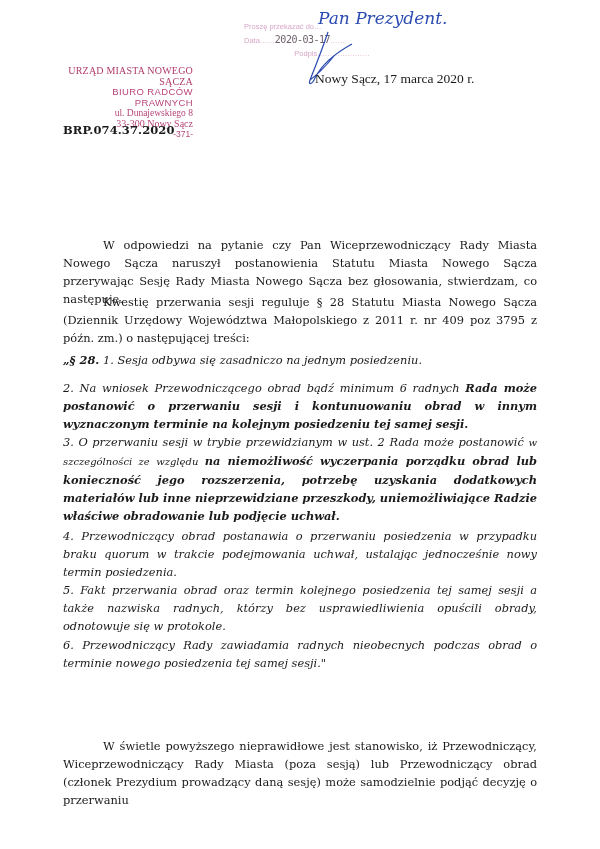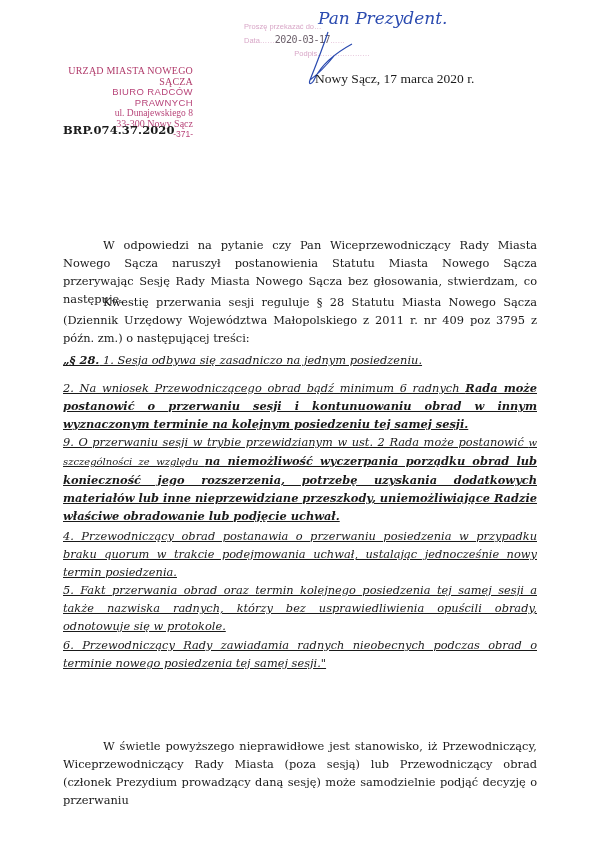--- a/index.html
+++ b/index.html
@@ -48,21 +48,21 @@
     }
     .body-text {
       position: absolute; left: 63px; width: 474px;
       font-family: "DejaVu Serif", serif; font-size: 11.4px; line-height: 18px;
       text-align: justify;
     }
     .body-text p { margin: 0; }
     .indent { text-indent: 40px; }
     .para-1 { top: 236px; }
     .para-2 { top: 293px; }
-    .quote { font-style: italic; text-decoration: underline; }
+    .quote { font-style: italic; }
     .q0 { top: 351px; }
     .q2 { top: 379px; }
     .q3 { top: 433px; }
     .q4 { top: 527px; }
     .q5 { top: 581px; }
     .q6 { top: 636px; }
     .para-3 { top: 711px; margin-top: 26px; }
     .b { font-weight: bold; }
     .small { font-size: 10px; }
   </style>
@@ -112,21 +112,21 @@
 
 <div class="body-text quote q0">
   <p><span class="b">„§ 28.</span><span> 1. Sesja odbywa się zasadniczo na jednym posiedzeniu.</span></p>
 </div>
 
 <div class="body-text quote q2">
   <p><span>2. Na wniosek Przewodniczącego obrad bądź minimum 6 radnych </span><span class="b">Rada może postanowić o przerwaniu sesji i kontunuowaniu obrad w innym wyznaczonym terminie na kolejnym posiedzeniu tej samej sesji.</span></p>
 </div>
 
 <div class="body-text quote q3">
-  <p><span>9. O przerwaniu sesji w trybie przewidzianym w ust. 2 Rada może postanowić </span><span class="small">w szczególności ze względu </span><span class="b">na niemożliwość wyczerpania porządku obrad lub konieczność jego rozszerzenia, potrzebę uzyskania dodatkowych materiałów lub inne nieprzewidziane przeszkody, uniemożliwiające Radzie właściwe obradowanie lub podjęcie uchwał.</span></p>
+  <p><span>3. O przerwaniu sesji w trybie przewidzianym w ust. 2 Rada może postanowić </span><span class="small">w szczególności ze względu </span><span class="b">na niemożliwość wyczerpania porządku obrad lub konieczność jego rozszerzenia, potrzebę uzyskania dodatkowych materiałów lub inne nieprzewidziane przeszkody, uniemożliwiające Radzie właściwe obradowanie lub podjęcie uchwał.</span></p>
 </div>
 
 <div class="body-text quote q4">
   <p>4. Przewodniczący obrad postanawia o przerwaniu posiedzenia w przypadku braku quorum w trakcie podejmowania uchwał, ustalając jednocześnie nowy termin posiedzenia.</p>
 </div>
 
 <div class="body-text quote q5">
   <p>5. Fakt przerwania obrad oraz termin kolejnego posiedzenia tej samej sesji a także nazwiska radnych, którzy bez usprawiedliwienia opuścili obrady, odnotowuje się w protokole.</p>
 </div>
 

